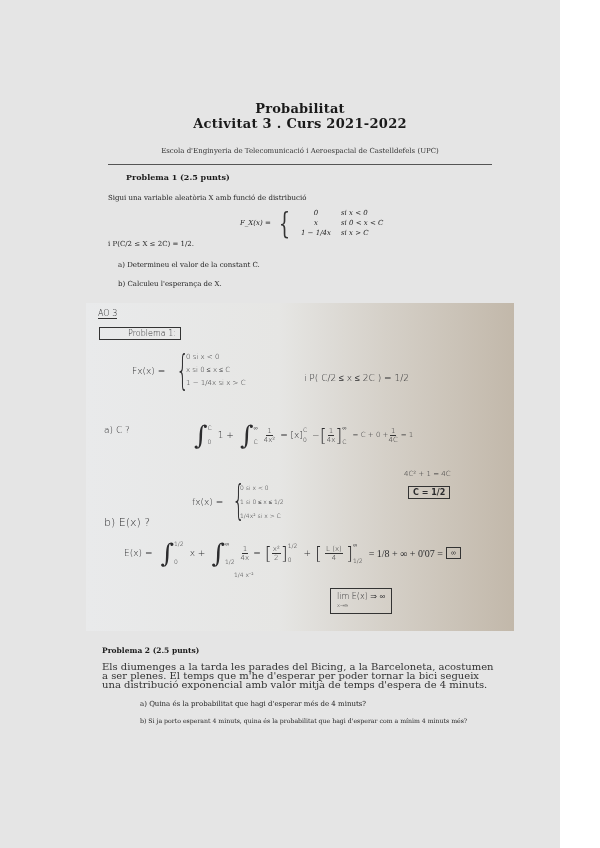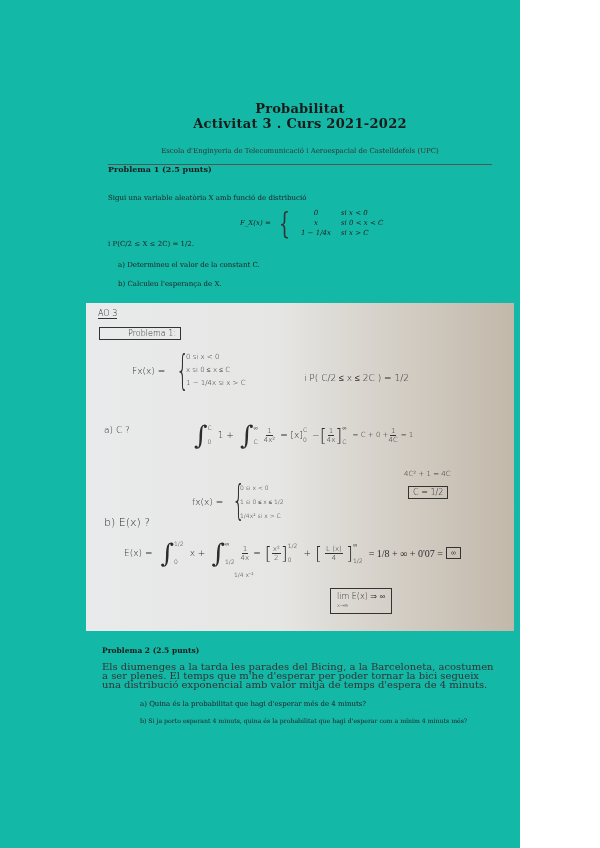--- a/index.html
+++ b/index.html
@@ -1,19 +1,19 @@
 <!DOCTYPE html>
 <html><head>
   <meta charset="utf-8">
   <style>
     * { margin: 0; padding: 0; box-sizing: border-box; }
     html, body { width: 600px; height: 848px; background: #ffffff; overflow: hidden; }
     body { position: relative; font-family: "DejaVu Serif", "Liberation Serif", serif; color: #1a1a1a; }
 
-    .page { position: absolute; left: 0; top: 0; width: 520px; height: 848px; background: #14b8a6; }
+    .page { position: absolute; left: 0; top: 0; width: 560px; height: 848px; background: #e5e5e5; }
 
     
     .hdr { position: absolute; left: 100px; width: 400px; text-align: center; }
     .hdr-title { top: 101px; font-size: 13px; font-weight: bold; letter-spacing: 0.2px; }
     .hdr-sub { top: 116px; font-size: 13px; font-weight: bold; letter-spacing: 0.3px; }
     .hdr-date { top: 134px; font-size: 7px; color: #333; }
     .hdr-school { top: 147px; font-size: 7px; color: #333; }
     .rule { position: absolute; left: 108px; top: 164px; width: 384px; height: 1px; background: #555; }
 
     
@@ -49,21 +49,21 @@
 </head>
 <body>
 
 <div class="page">
 
   <div class="hdr hdr-title">Probabilitat</div>
   <div class="hdr hdr-sub">Activitat 3 . Curs 2021-2022</div>
   <div class="hdr hdr-school">Escola d'Enginyeria de Telecomunicació i Aeroespacial de Castelldefels (UPC)</div>
   <div class="rule"></div>
 
-  <div class="p-heading" style="top:164px;">Problema 1 (2.5 punts)</div>
+  <div class="p-heading" style="top:172px;margin-left:18px;">Problema 1 (2.5 punts)</div>
   <div class="p-text" style="left:108px; top:194px;text-align:right;">Sigui una variable aleatòria X amb funció de distribució</div>
 
   <div class="cases">
     <span class="lhs">F_X(x) =</span>
     <span class="brace">{</span>
     <table>
       <tbody>
           <tr>
         <td class="val">0</td>
         <td>si x &lt; 0</td>
@@ -129,21 +129,21 @@
         <span>C</span>
       </span>
       <span style="font-size:7px;">= C + 0 + </span>
       <span class="frac">
         <span class="num">1</span>
         <span>4C</span>
       </span>
       <span style="font-size:7px; margin-left:3px;">= 1</span>
     </div>
     <div class="hw" style="left:318px; top:167px; font-size:7px;">4C² + 1 = 4C</div>
-    <div class="hw hw-box" style="left:322px; top:183px; font-size:8px;">C = 1/2</div>
+    <div class="hw hw-box" style="left:322px; top:183px; font-size:8px;font-weight:bold;">C = 1/2</div>
 
     <div class="hw" style="left:106px; top:194px; font-size:9px;">fx(x) =</div>
     <div class="hw hw-brace" style="left:140px; top:177px;">{</div>
     <div class="hw" style="left:154px; top:181px; font-size:6px;">0     si  x &lt; 0</div>
     <div class="hw" style="left:154px; top:195px; font-size:6px;">1     si  0 ≤ x ≤ 1/2</div>
     <div class="hw" style="left:154px; top:209px; font-size:6px;">1/4x²   si  x &gt; C</div>
 
     <div class="hw" style="left:18px; top:213px; font-size:11px;">b) E(x) ?</div>
     <div class="hw" style="left:38px; top:232px; font-size:9px; display:flex; align-items:center;">
       <span style="margin-right:8px;">E(x) =</span>

